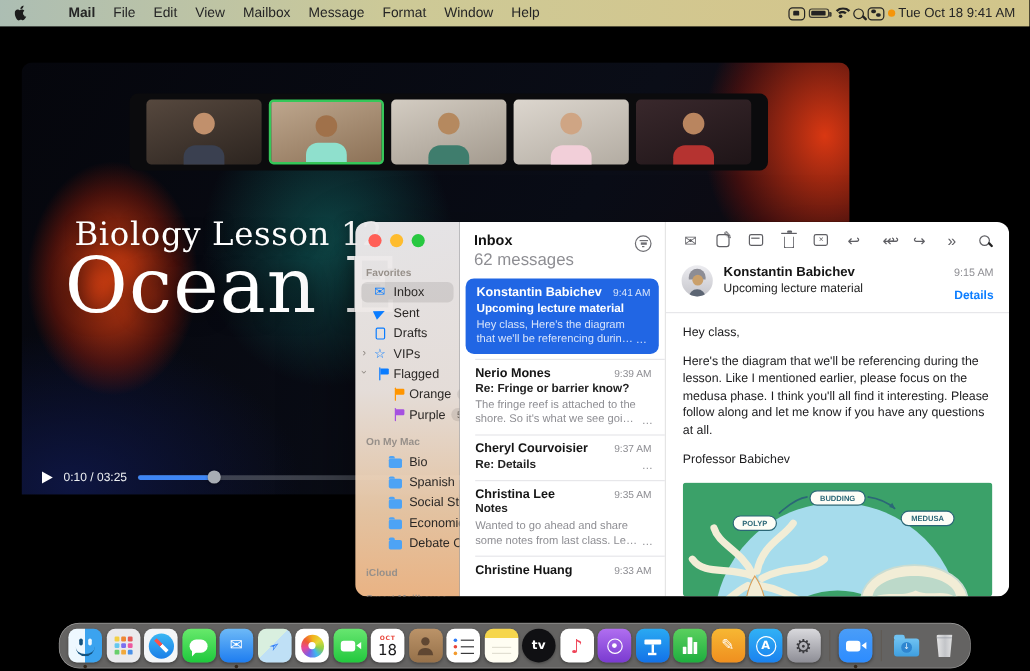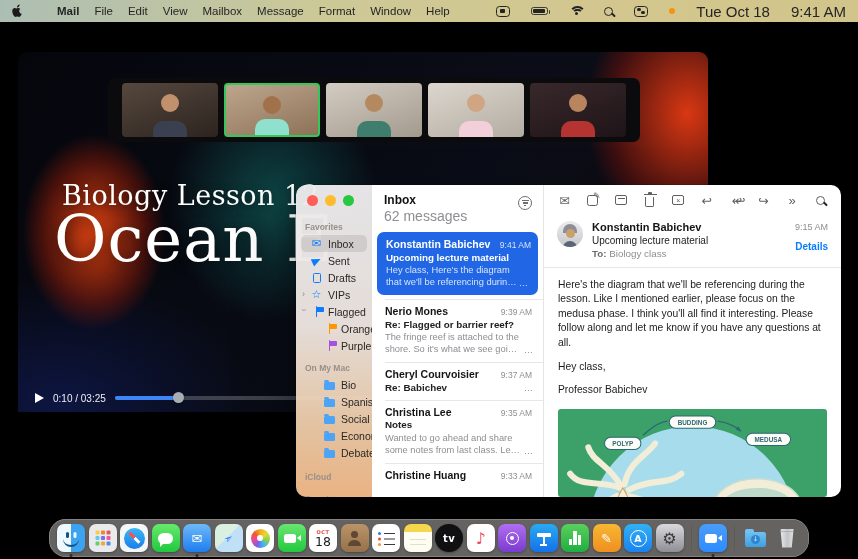--- a/index.html
+++ b/index.html
@@ -14,21 +14,21 @@
       radial-gradient(520px 320px at 66% 104%, rgba(244,110,26,.85), rgba(244,110,26,0) 70%),
       radial-gradient(420px 280px at 8% 100%, rgba(196,60,14,.9), rgba(196,60,14,0) 72%),
       linear-gradient(163deg,#67adf1 0%,#5ca7f0 11%,#f3c44e 25%,#f6b446 36%,#72b3f3 48%,#9ac8f3 54%,#f09a3a 65%,#e97426 75%,#e25a1b 86%,#d84a10 100%);}
 
   
   .menubar{position:absolute;left:0;top:0;width:858px;height:22px;z-index:50;display:flex;align-items:center;
     padding:0 12px;background:linear-gradient(90deg,rgba(196,216,204,.88),rgba(233,229,172,.88) 38%,rgba(240,226,162,.88) 70%,rgba(238,224,158,.88));
     font-size:11.5px;color:#252525;}
   .mb-left{display:flex;align-items:center;gap:15px;}
   .mb-left .app{font-weight:bold;margin-left:18px;}
-  .mb-right{margin-left:auto;display:flex;align-items:center;gap:21px;font-size:15px;text-align:right;}
+  .mb-right{margin-left:auto;display:flex;align-items:center;gap:3px;font-size:11px;text-align:right;}
   .mb-batt{width:17px;height:8.5px;border:1px solid rgba(35,35,35,.85);border-radius:2.5px;position:relative;}
   .mb-batt::before{content:"";position:absolute;left:1px;top:1px;bottom:1px;width:12px;background:#232323;border-radius:1px;}
   .mb-batt::after{content:"";position:absolute;right:-3px;top:2px;width:1.6px;height:4px;background:rgba(35,35,35,.85);border-radius:0 1px 1px 0;}
   .mb-screen{width:14px;height:11px;border:1.5px solid #232323;border-radius:3.5px;position:relative;}
   .mb-screen::after{content:"";position:absolute;left:3px;top:2.5px;width:5px;height:3.5px;background:#232323;border-radius:1px;}
   .wifi{width:14px;height:11px;position:relative;}
   .wifi::before{content:"";position:absolute;left:0;top:0;width:13px;height:13px;border:2px solid transparent;border-top-color:#232323;border-radius:50%;}
   .wifi::after{content:"";position:absolute;left:3.2px;top:3.2px;width:6.6px;height:6.6px;border:2px solid transparent;border-top-color:#232323;border-radius:50%;}
   .wifi i{position:absolute;left:5.5px;top:6.5px;width:3px;height:3px;background:#232323;border-radius:50%;}
   .mag{width:9px;height:9px;border:1.6px solid #232323;border-radius:50%;position:relative;}
@@ -69,21 +69,21 @@
   .vctrl{position:absolute;left:10px;right:14px;top:337px;height:18px;display:flex;align-items:center;gap:9px;}
   .vplay{width:0;height:0;border-left:9px solid #fff;border-top:5.5px solid transparent;border-bottom:5.5px solid transparent;margin-left:7px;}
   .vtime{font-size:10px;color:#eef0f2;white-space:nowrap;}
   .vtrack{flex:1;height:3.5px;border-radius:2px;background:rgba(96,102,112,.6);position:relative;}
   .vfill{position:absolute;left:0;top:0;bottom:0;width:11%;background:#3e86f5;border-radius:2px;}
   .vknob{position:absolute;left:calc(11% - 5.5px);top:-4px;width:11px;height:11px;border-radius:50%;background:#a8adb4;box-shadow:0 1px 2px rgba(0,0,0,.4);}
 
   
   .mwin{position:absolute;left:296px;top:185px;width:545px;height:312px;border-radius:10px;overflow:hidden;z-index:20;
     display:flex;box-shadow:0 28px 60px rgba(0,0,0,.45),0 0 0 .5px rgba(0,0,0,.25);}
-  .sidebar{width:76px;flex:none;position:relative;padding-top:30px;
+  .sidebar{width:87px;flex:none;position:relative;padding-top:30px;
     background:linear-gradient(180deg,rgba(236,234,236,.97) 0%,rgba(237,229,224,.96) 45%,rgba(241,206,170,.94) 78%,rgba(243,186,137,.96) 100%);}
   .mlights{position:absolute;left:11px;top:10px;display:flex;gap:7px;}
   .mlights i{width:11px;height:11px;border-radius:50%;}
   .lr{background:#ff5f57;}.ly{background:#febc2e;}.lg{background:#28c840;}
   .shead{font-size:8.5px;font-weight:bold;color:#97908a;padding:0 9px;margin:7px 0 3px;}
   .srow{display:flex;align-items:center;gap:5px;height:17px;margin:0 5px;padding:0 4px 0 9px;border-radius:5px;
     font-size:10.5px;color:#2a2725;position:relative;white-space:nowrap;}
   .srow.sel{background:rgba(0,0,0,.09);}
   .srow.sub{padding-left:22px;}
   .chev{position:absolute;left:1px;top:3px;font-size:9px;color:#8d8781;}
@@ -384,30 +384,30 @@
         </div>
       <div class="sb">Upcoming lecture material</div>
       <div class="pv">Hey class, Here's the diagram that we'll be referencing during the lesson. Like…</div>
       <span class="trail">…</span>
     </div>
     <div class="msg">
       <div class="r1">
           <span class="nm">Nerio Mones</span>
           <span class="tm">9:39 AM</span>
         </div>
-      <div class="sb">Re: Flagged or barrier reef?</div>
+      <div class="sb">Re: Fringe or barrier know?</div>
       <div class="pv">The fringe reef is attached to the shore. So it's what we see going all along the…</div>
       <span class="trail">…</span>
     </div>
     <div class="msg">
       <div class="r1">
           <span class="nm">Cheryl Courvoisier</span>
           <span class="tm">9:37 AM</span>
         </div>
-      <div class="sb">Re: Babichev</div>
+      <div class="sb">Re: Details</div>
       <span class="trail">…</span>
     </div>
     <div class="msg">
       <div class="r1">
           <span class="nm">Christina Lee</span>
           <span class="tm">9:35 AM</span>
         </div>
       <div class="sb">Notes</div>
       <div class="pv">Wanted to go ahead and share some notes from last class. Let me know of…</div>
       <span class="trail">…</span>
@@ -447,30 +447,29 @@
     </div>
     <div class="rhead">
       <div class="avatar">
           <span class="av-helm"></span>
           <span class="av-face"></span>
           <span class="av-body"></span>
         </div>
       <div class="rh-mid">
         <div class="rh-name">Konstantin Babichev</div>
         <div class="rh-subj">Upcoming lecture material</div>
-        <div class="rh-to"><b>To:</b> <span>Biology class</span></div>
       </div>
       <div class="rh-right">
         <div class="rh-time">9:15 AM</div>
         <div class="rh-details">Details</div>
       </div>
     </div>
     <div class="rbody">
+      <p>Hey class,</p>
       <p>Here's the diagram that we'll be referencing during the lesson. Like I mentioned earlier, please focus on the medusa phase. I think you'll all find it interesting. Please follow along and let me know if you have any questions at all.</p>
-      <p>Hey class,</p>
       <p>Professor Babichev</p>
     </div>
     <div class="diagram">
       <svg width="100%" height="160" viewBox="0 0 266 160" preserveAspectRatio="xMidYMin slice">
         <rect x="0" y="0" width="266" height="160" fill="#3ba169"></rect>
         <circle cx="133" cy="120" r="103" fill="#a6dcec"></circle>
         <circle cx="133" cy="158" r="68" fill="#3ba169"></circle>
 
         <g stroke="#f2edd6" fill="none" stroke-linecap="round">
           <path d="M62,78 C42,70 22,78 12,64" stroke-width="6"></path>

